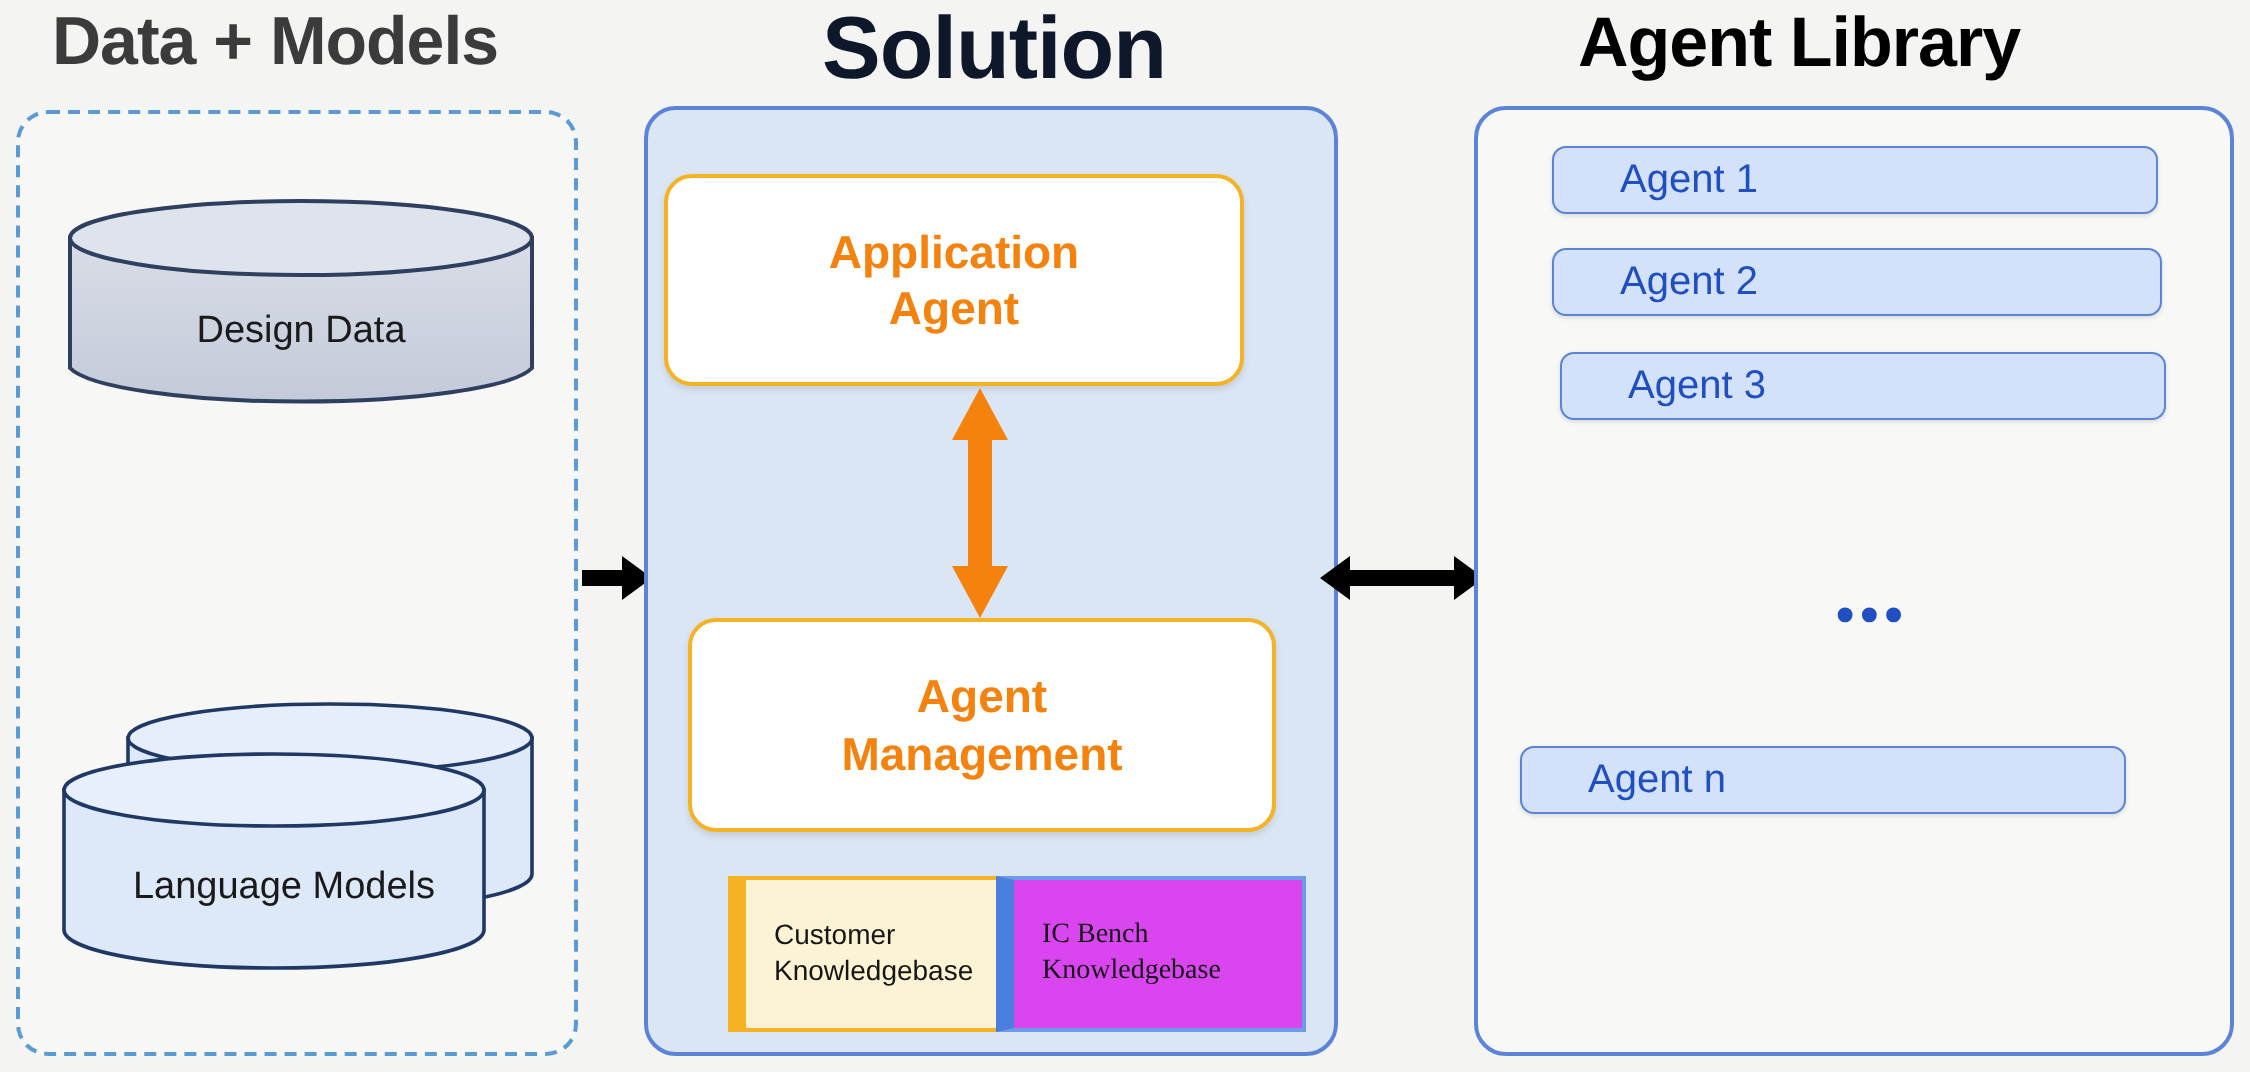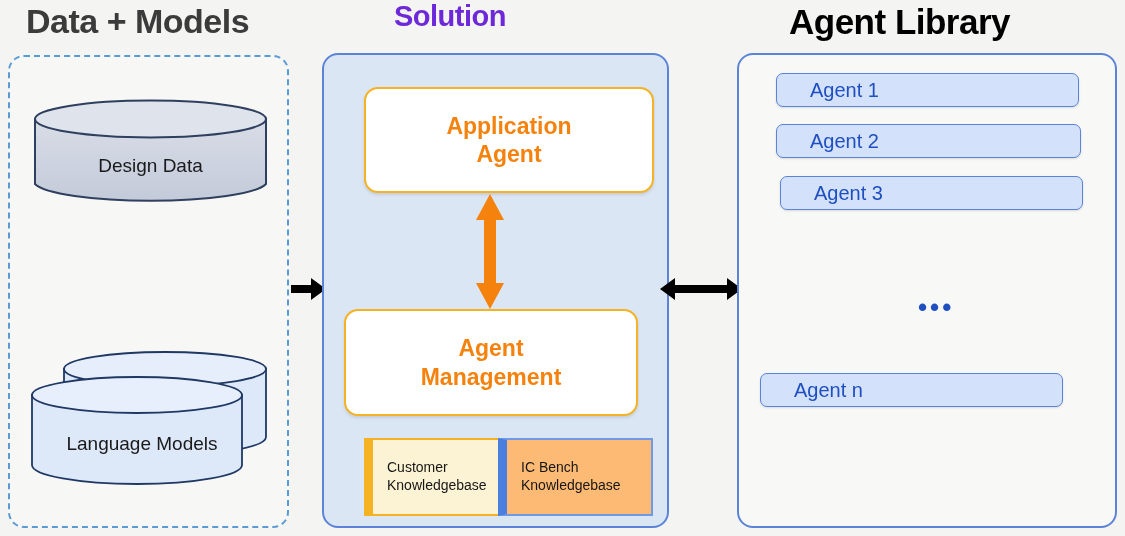--- a/index.html
+++ b/index.html
@@ -24,23 +24,23 @@
     font-weight: bold;
     letter-spacing: -0.5px;
     white-space: nowrap;
   }
   #title-data {
     left: 26px; top: 2px;
     font-size: 34px;
     color: #3b3b3b;
   }
   #title-solution {
-    left: 394px; top: 0px;
-    font-size: 29px;
-    color: #6d28d9;
+    left: 411px; top: 0px;
+    font-size: 44px;
+    color: #0f172a;
   }
   #title-library {
     left: 789px; top: 2px;
     font-size: 35px;
     color: #000000;
   }
 
   
   .panel { position: absolute; box-sizing: border-box; }
 
@@ -96,21 +96,21 @@
     display: flex;
     align-items: center;
     justify-content: center;
     text-align: center;
     color: #f5820d;
     font-weight: bold;
     font-size: 23px;
     line-height: 1.22;
     box-shadow: 0 2px 3px rgba(120,120,120,0.22);
   }
-  #box-application { left: 364px; top: 87px; width: 290px; height: 106px; }
+  #box-application { left: 332px; top: 87px; width: 290px; height: 106px; }
   #box-management  { left: 344px; top: 309px; width: 294px; height: 107px; }
 
   
   #arrow-vertical {
     position: absolute;
     left: 466px; top: 194px;
     width: 48px; height: 115px;
   }
 
   
@@ -128,23 +128,24 @@
     left: 338px; top: 438px;
     width: 153px; height: 78px;
     background: #fcf3d4;
     border: 2px solid #f5b324;
     border-left: 9px solid #f5b324;
     margin-left: 26px;
   }
   #kb-icbench {
     left: 498px; top: 438px;
     width: 155px; height: 78px;
-    background: #fdba74;
+    background: #d946ef;
     border: 2px solid #6f9ae8;
     border-left: 9px solid #4a7fe0;
+    font-family: Liberation Serif, serif;
   }
 
   
   .agent-pill {
     position: absolute;
     box-sizing: border-box;
     background: #d3e2fa;
     border: 1.5px solid #5b84d8;
     border-radius: 7px;
     display: flex;

